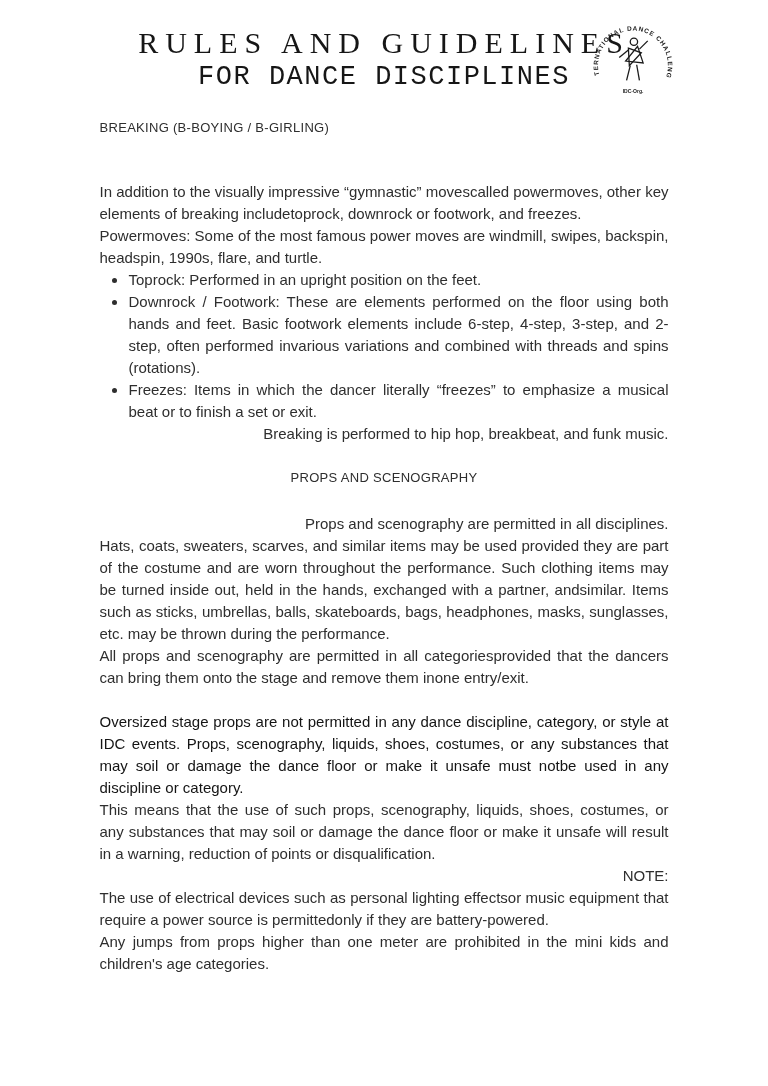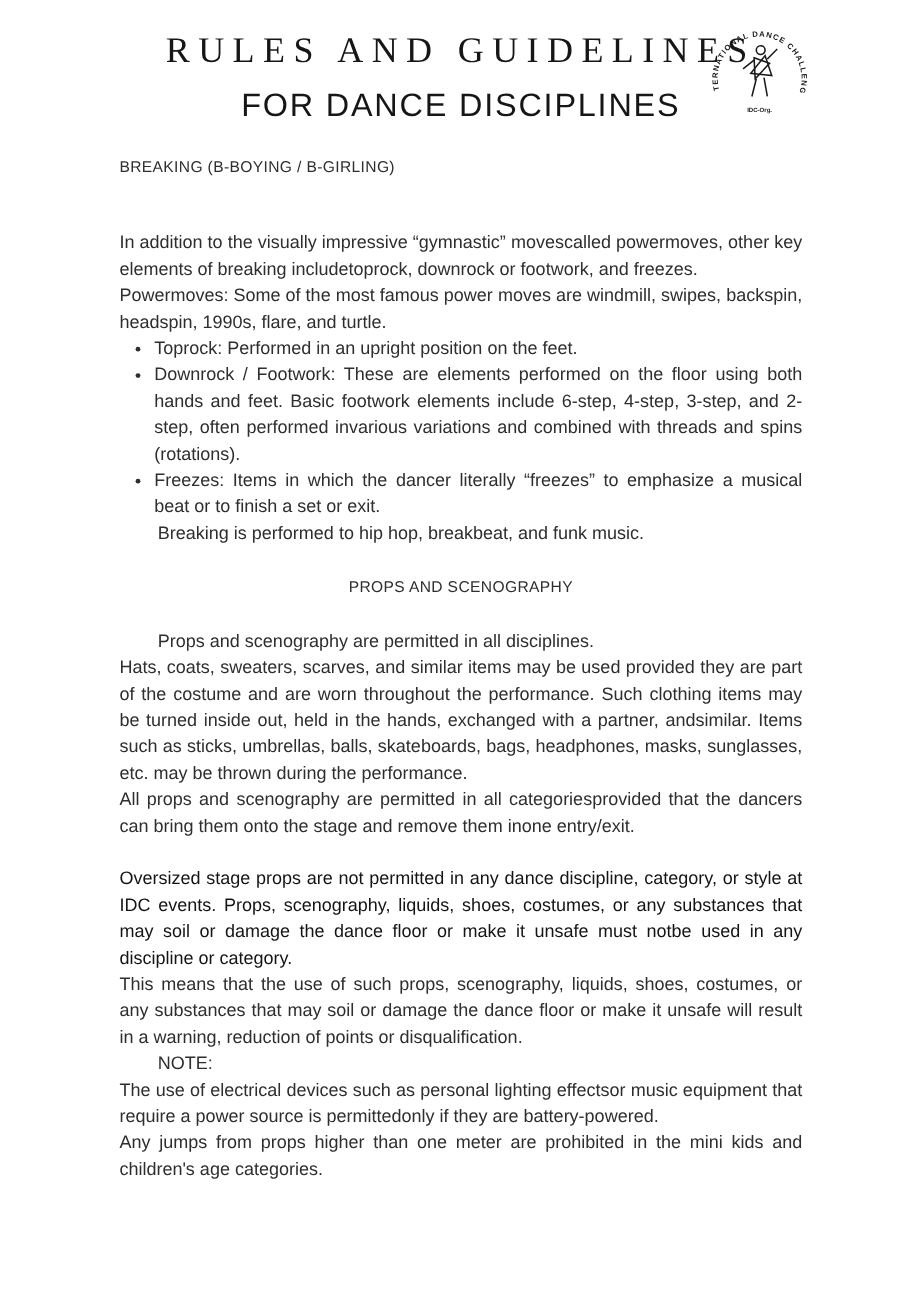--- a/index.html
+++ b/index.html
@@ -25,46 +25,46 @@
     font-weight: 500;
     font-size: 30px;
     line-height: 37px;
     letter-spacing: 7px;
     text-align: center;
     margin: 0;
     color: var(--title, #161616);
     white-space: nowrap;
   }
   .title2 {
-    font-family: Liberation Sans, sans-serif;
+    font-family: Liberation Mono, monospace;
     font-weight: 500;
     font-size: 27px;
     line-height: 32px;
     letter-spacing: 1.5px;
     text-align: center;
-    margin: 11px;
+    margin: 0;
     color: var(--title, #161616);
     white-space: nowrap;
   }
 
   .logo { position: absolute; top: -8px; right: -10px; width: 92px; height: 92px; }
   .logo svg { width: 100%; height: 100%; display: block; }
 
   .section-heading {
     font-size: 13px;
     font-weight: 400;
     letter-spacing: 0.3px;
     margin: 0;
     color: var(--text, #2e2e2e);
   }
   .sh-breaking { margin-bottom: 42px; }
   .sh-props { margin-top: 22px; margin-bottom: 24px; text-align: center; }
 
   p.para { margin: 0; text-align: justify; }
-  p.single { text-align: left; margin-left: 32px; }
+  p.single { text-align: right; }
   p.bold-para {
     margin: 22px 0 0 0;
     font-weight: 400;
     color: var(--bold_text, #141414);
     text-align: justify;
   }
 
   ul.bullets { margin: 0; padding-left: 28px; list-style: disc; }
   ul.bullets li { text-align: justify; padding-left: 1px; }
 

